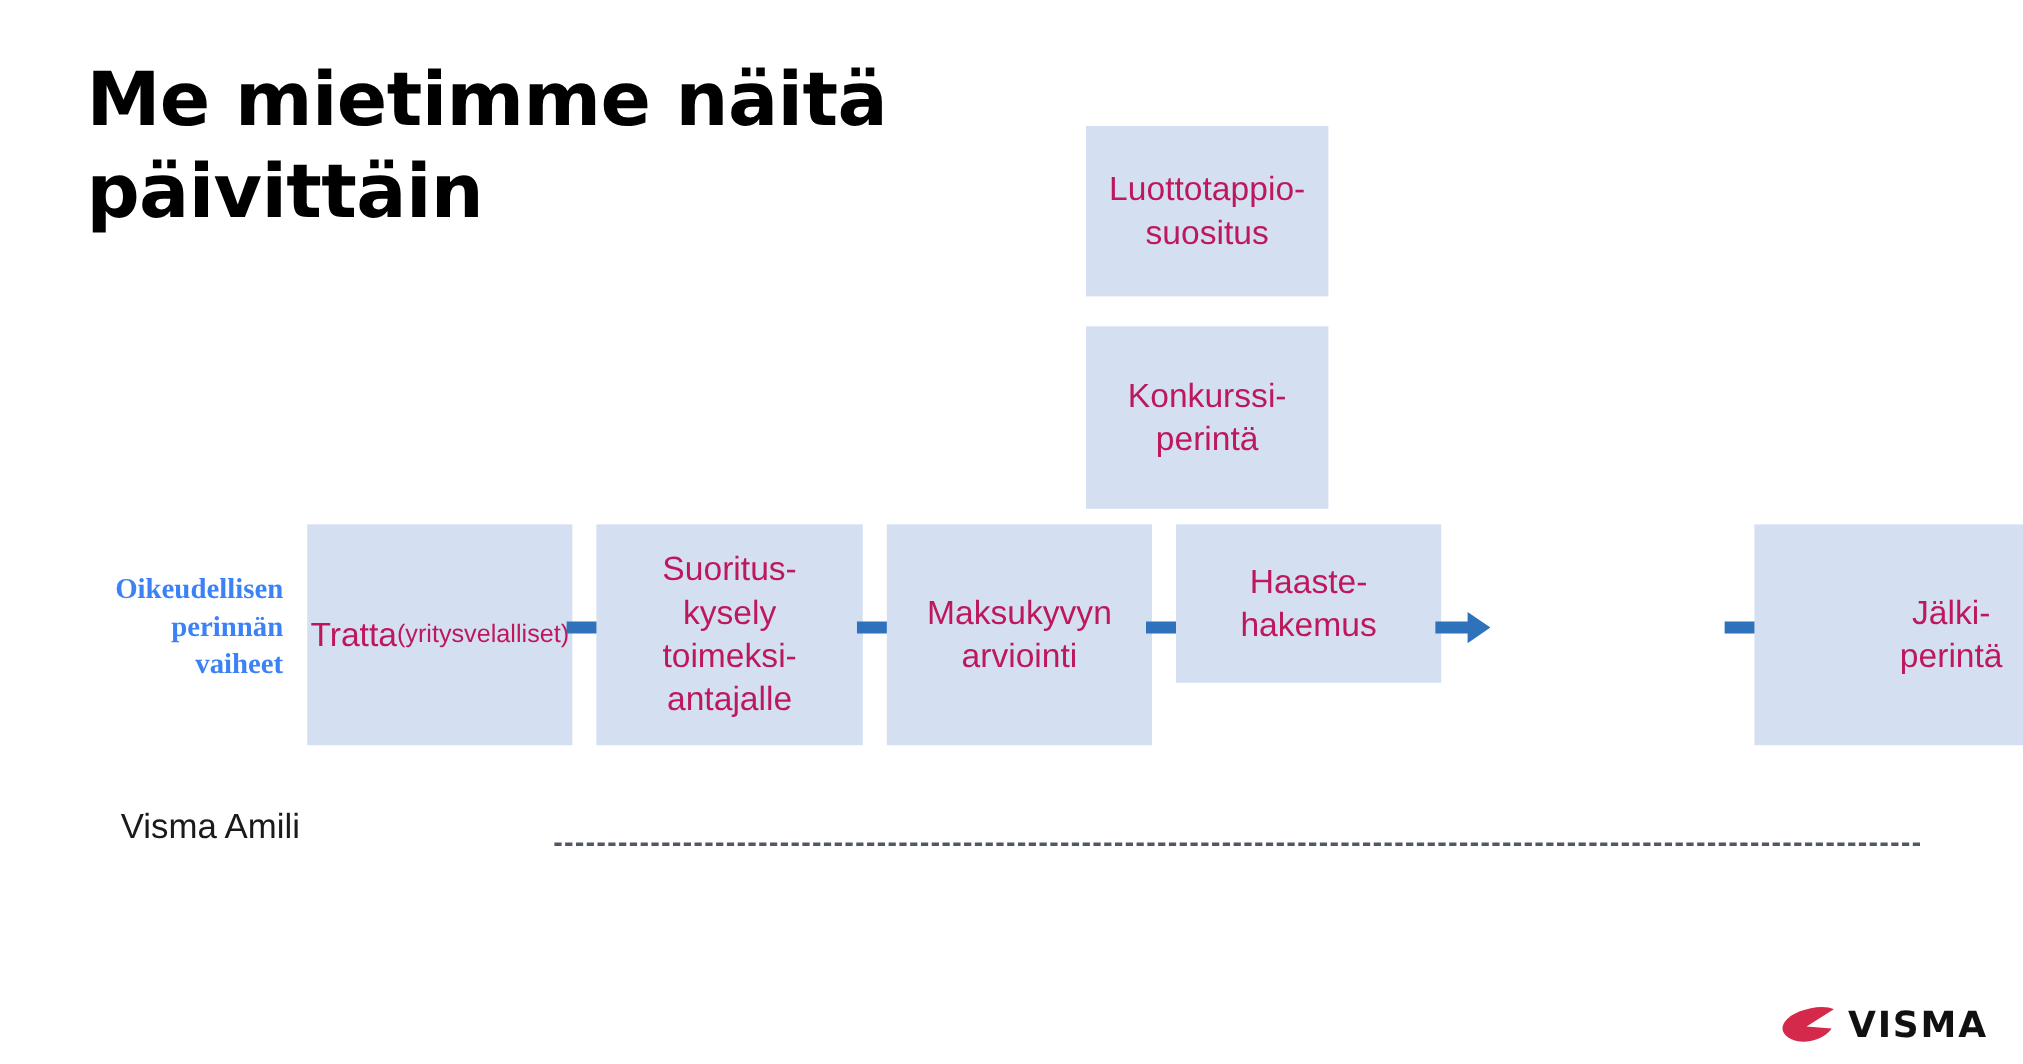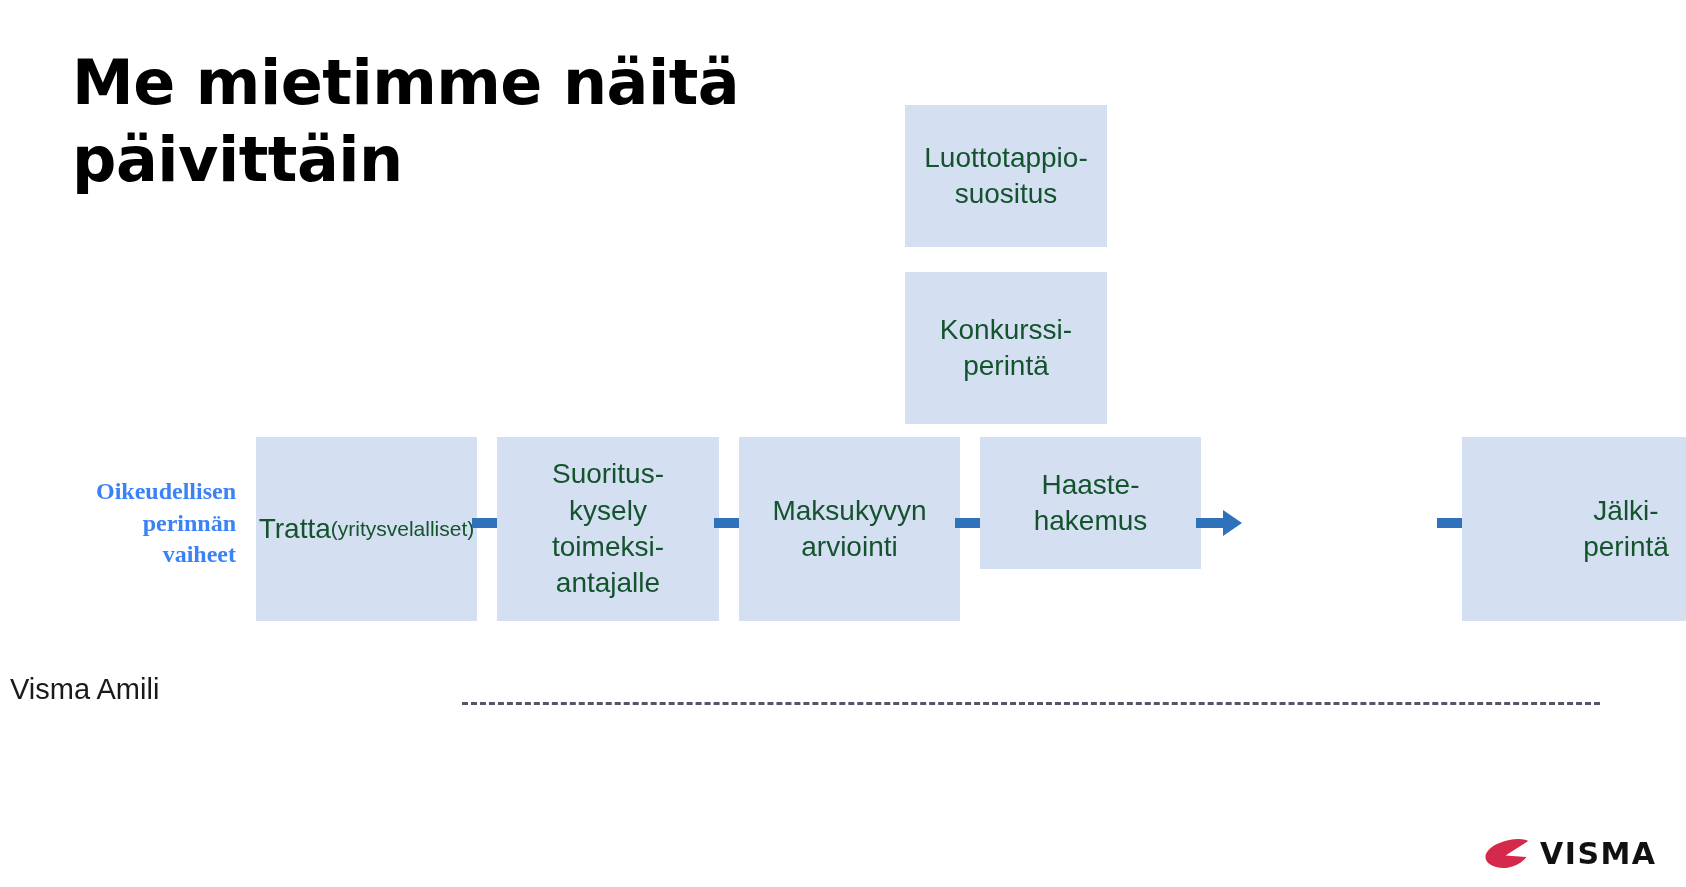--- a/index.html
+++ b/index.html
@@ -45,32 +45,32 @@
     line-height: 1.32;
     color: #3b82f6;
     white-space: pre-line;
     font-family: Liberation Serif, serif;
   }
   .row-label-amili {
     position: absolute;
     left: 10px;
     top: 672px;
     width: 240px;
-    text-align: left;
+    text-align: right;
     font-size: 29px;
     font-weight: normal;
     line-height: 1.2;
     color: #1a1a1a;
   }
 
   
   .pbox {
     position: absolute;
     background: #d4e0f2;
-    color: #14532d;
+    color: #be185d;
     display: flex;
     align-items: center;
     justify-content: center;
     text-align: center;
     font-size: 28px;
     line-height: 1.3;
     white-space: pre-line;
   }
   .pbox .sub {
     display: block;

